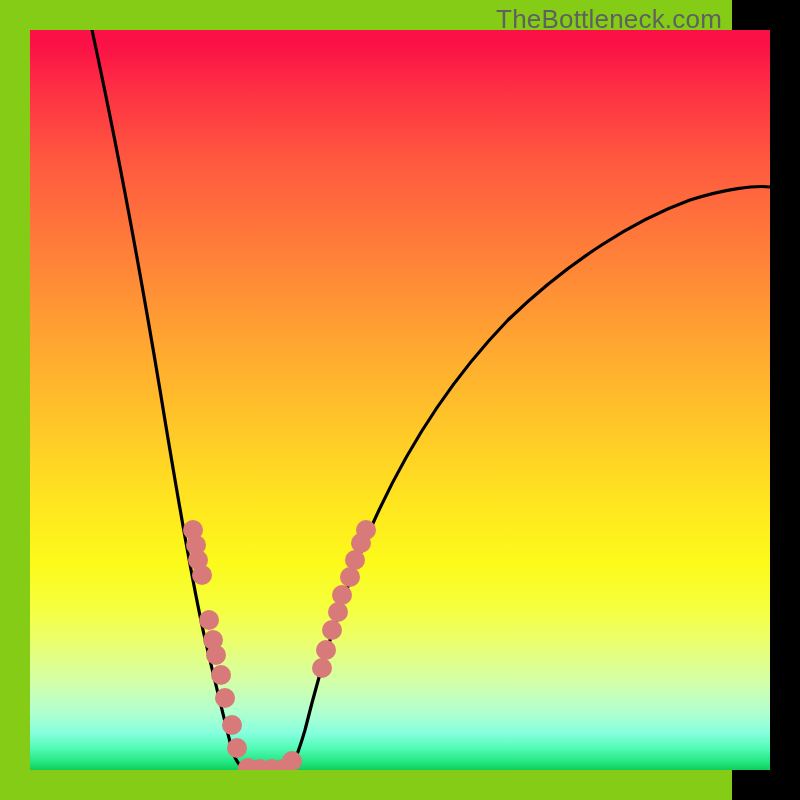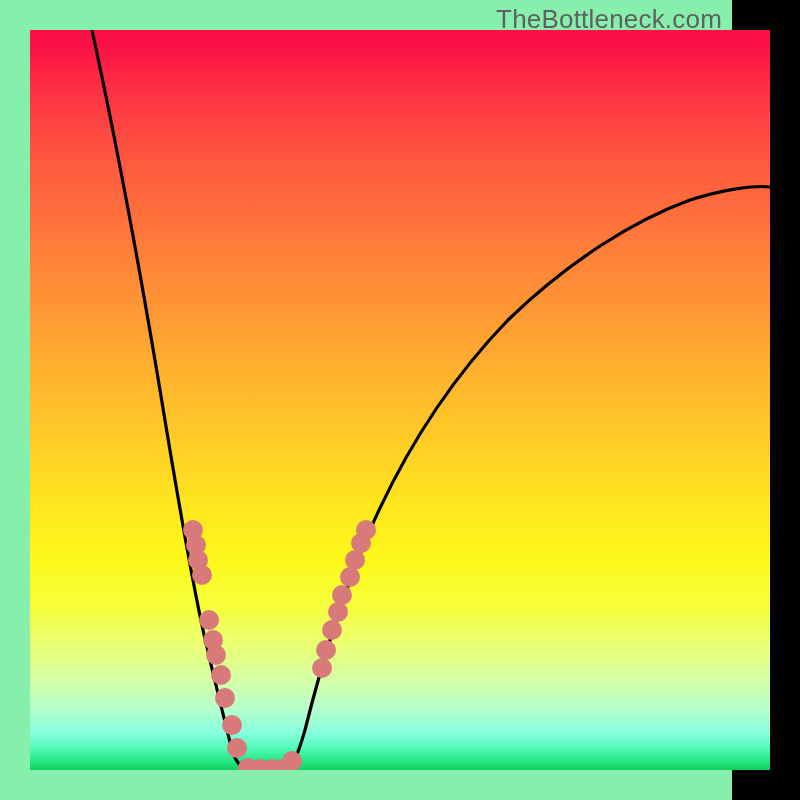--- a/index.html
+++ b/index.html
@@ -7,21 +7,21 @@
     padding: 0;
     width: 800px;
     height: 800px;
     background: #000;
     overflow: hidden;
   }
   .frame {
     position: relative;
     width: 732px;
     height: 800px;
-    background: #86efac;
+    background: #84cc16;
   }
   .watermark {
     position: absolute;
     top: 4px;
     right: 10px;
     font-family: Arial, Helvetica, sans-serif;
     font-size: 26px;
     color: #606060;
     font-weight: 500;
     letter-spacing: 0.2px;

